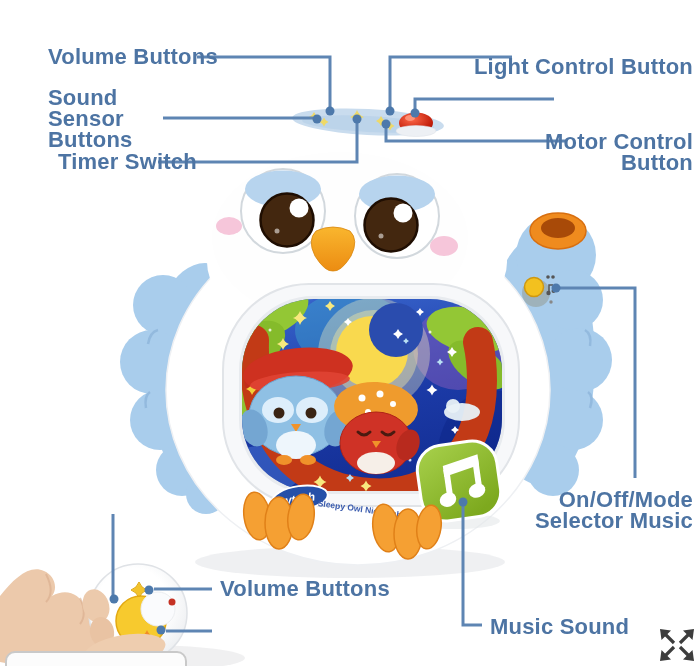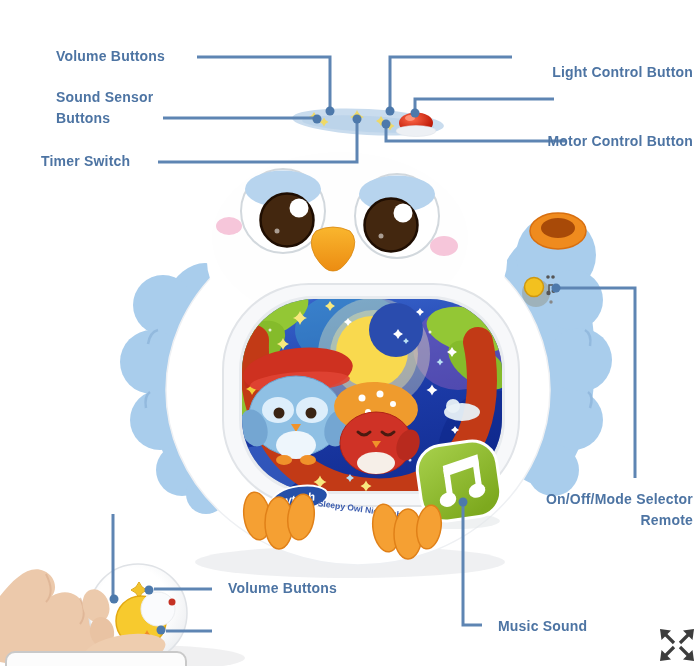--- a/index.html
+++ b/index.html
@@ -1,20 +1,20 @@
 <!DOCTYPE html>
 <html><head>
 <meta charset="utf-8">
 <style>
   html,body{margin:0;padding:0;background:#fff;}
   .stage{position:relative;width:700px;height:666px;background:#ffffff;overflow:hidden;
          font-family:"Liberation Sans",sans-serif;}
   .stage svg{position:absolute;left:0;top:0;}
-  .label{position:absolute;font-weight:700;font-size:14px;line-height:21px;
-         color:#4d74a3;letter-spacing:.2px;margin-left:8px;}
+  .label{position:absolute;font-weight:700;font-size:22px;line-height:21px;
+         color:#4d74a3;letter-spacing:.2px;}
   .label.right{text-align:right;}
 </style>
 </head>
 <body>
 
 <div class="stage">
 
 <svg width="700" height="666" viewBox="0 0 700 666">
   <defs>
     <path id="star4" d="M0 -10 Q2.6 -2.6 10 0 Q2.6 2.6 0 10 Q-2.6 2.6 -10 0 Q-2.6 -2.6 0 -10 Z"></path>
@@ -310,20 +310,20 @@
     <circle cx="556" cy="288" r="4.5"></circle>
         <circle cx="463" cy="502" r="4.5"></circle>
     <circle cx="114" cy="599" r="4.5"></circle>
         <circle cx="149" cy="590" r="4.5"></circle>
     <circle cx="161" cy="630" r="4.5"></circle>
   </g>
 </svg>
 
 <div class="label" style="left:48px;top:46px">Volume Buttons</div>
 <div class="label" style="left:48px;top:87px;width:130px">Sound Sensor Buttons</div>
-<div class="label" style="left:33px;top:151px">Timer Switch</div>
-<div class="label right" style="right:7px;top:62px">Light Control Button</div>
+<div class="label" style="left:58px;top:151px">Timer Switch</div>
+<div class="label right" style="right:7px;top:56px">Light Control Button</div>
 <div class="label right" style="right:7px;top:131px;width:150px">Motor Control Button</div>
-<div class="label right" style="right:7px;top:489px;width:170px">On/Off/Mode Selector Remote</div>
+<div class="label right" style="right:7px;top:489px;width:170px">On/Off/Mode Selector Music</div>
 <div class="label" style="left:220px;top:578px">Volume Buttons</div>
 <div class="label" style="left:490px;top:616px">Music Sound</div>
 
 </div>
 
 </body></html>

